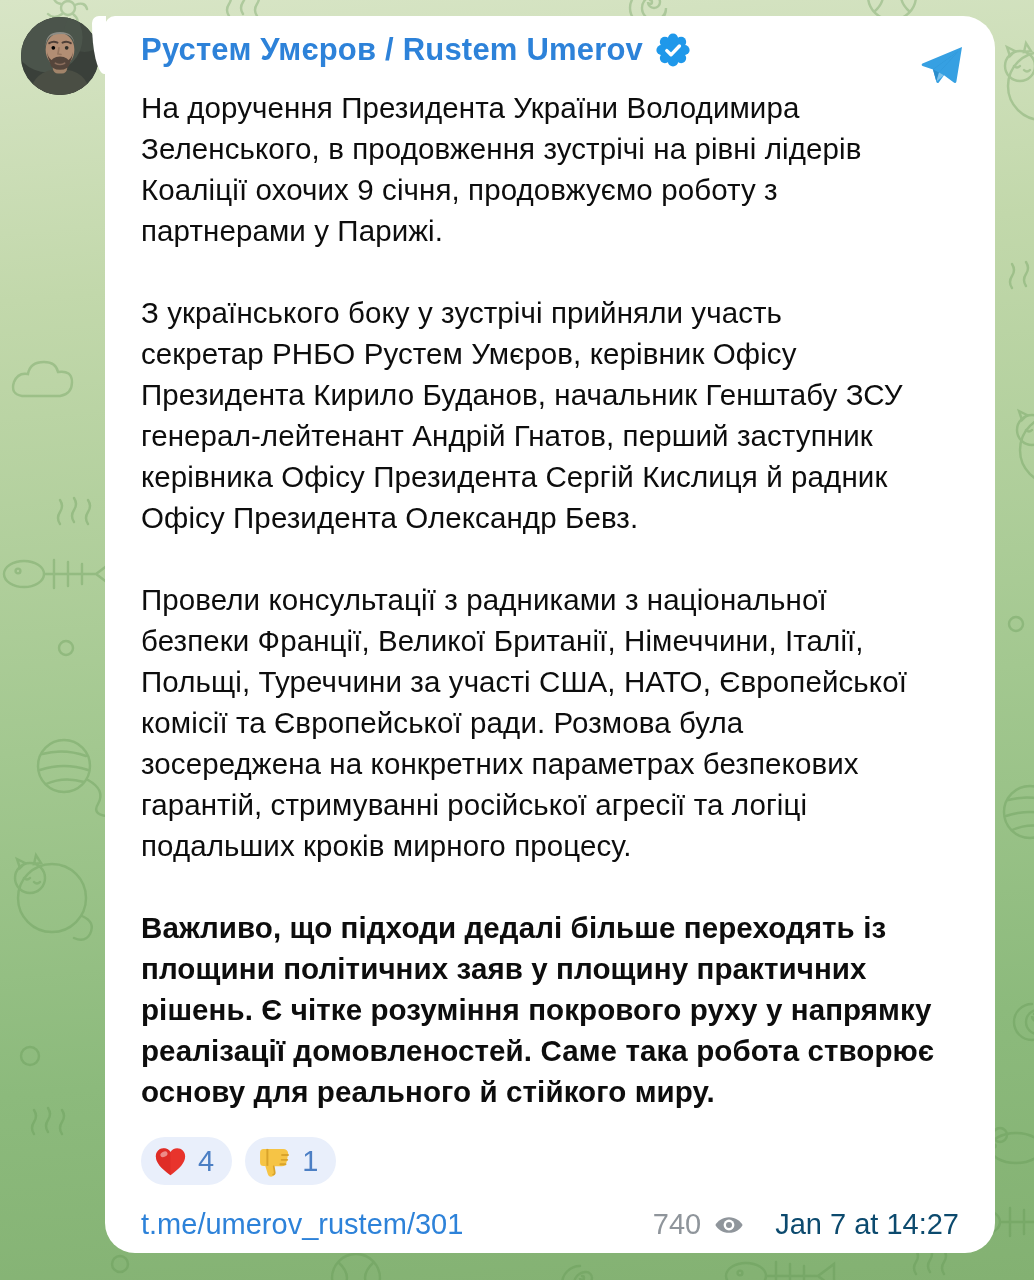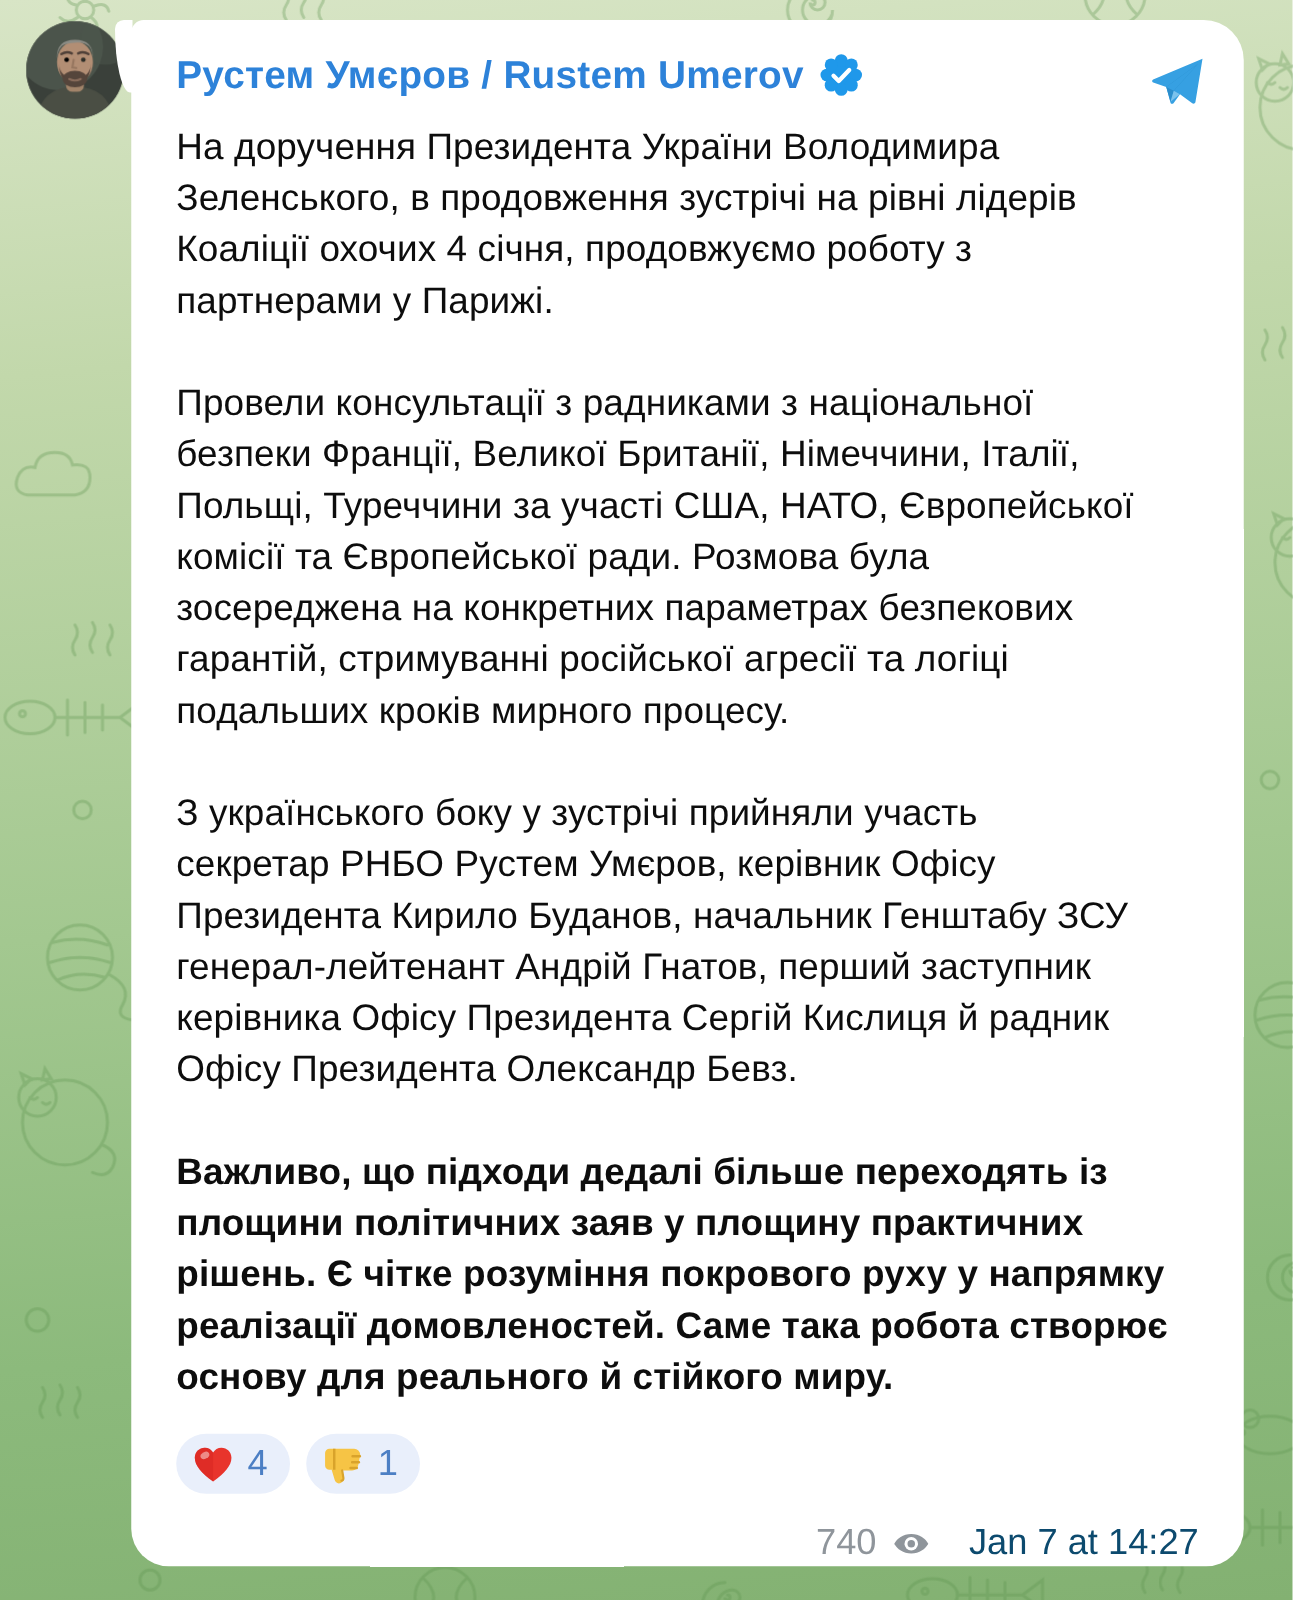--- a/index.html
+++ b/index.html
@@ -20,21 +20,21 @@
     position:absolute; left:21px; top:17px; width:78px; height:78px;
     border-radius:50%; overflow:hidden; background:#3c423c;
   }
   .avatar svg { display:block; width:100%; height:100%; }
 
   .bubble {
     position:absolute; left:105px; top:16px; width:890px; height:1237px;
     background:#ffffff;
     border-radius:10px 32px 30px 30px;
     padding:26px 36px 22px 36px;
-    display:flex; flex-direction:column;
+    display:flex; flex-direction:column;justify-content:center;
   }
   .bubble .tail {
     position:absolute; left:-13px; top:0; width:14px; height:58px;
     background:#ffffff;
     border-top-left-radius:8px;
     border-bottom-left-radius:14px 58px;
   }
 
   .header-row { display:flex; align-items:center; gap:12px; height:44px; }
   .channel-name {
@@ -191,35 +191,35 @@
         <path d="M45 5 L5.5 21.5 c-1.1 0.46 -1.05 2.0 0.08 2.4 L16 27.5 l3.4 12.6 c 0.3 1.1 1.75 1.3 2.4 0.4 l5.2 -7.2 9.8 7.3 c 0.95 0.7 2.3 0.2 2.55 -0.95 L45 5 Z" fill="#36a0e2"></path>
         <path d="M16 27.5 L41.5 9 22 30.5 l-2.6 8.9 z" fill="#2b8dcc"></path>
         <path d="M22 30.5 L41.5 9 16 27.5 z" fill="#36a0e2"></path>
         <path d="M19.4 39.4 L22 30.5 l4.9 2.8 z" fill="#7cc2ec"></path>
       </svg>
     </div>
 
     <div class="msg">
       <p class="para">На доручення Президента України Володимира
 Зеленського, в продовження зустрічі на рівні лідерів
-Коаліції охочих 4 січня, продовжуємо роботу з
+Коаліції охочих 9 січня, продовжуємо роботу з
 партнерами у Парижі.</p>
+      <p class="para">З українського боку у зустрічі прийняли участь
+секретар РНБО Рустем Умєров, керівник Офісу
+Президента Кирило Буданов, начальник Генштабу ЗСУ
+генерал-лейтенант Андрій Гнатов, перший заступник
+керівника Офісу Президента Сергій Кислиця й радник
+Офісу Президента Олександр Бевз.</p>
       <p class="para">Провели консультації з радниками з національної
 безпеки Франції, Великої Британії, Німеччини, Італії,
 Польщі, Туреччини за участі США, НАТО, Європейської
 комісії та Європейської ради. Розмова була
 зосереджена на конкретних параметрах безпекових
 гарантій, стримуванні російської агресії та логіці
 подальших кроків мирного процесу.</p>
-      <p class="para">З українського боку у зустрічі прийняли участь
-секретар РНБО Рустем Умєров, керівник Офісу
-Президента Кирило Буданов, начальник Генштабу ЗСУ
-генерал-лейтенант Андрій Гнатов, перший заступник
-керівника Офісу Президента Сергій Кислиця й радник
-Офісу Президента Олександр Бевз.</p>
       <p class="para">Важливо, що підходи дедалі більше переходять із
 площини політичних заяв у площину практичних
 рішень. Є чітке розуміння покрового руху у напрямку
 реалізації домовленостей. Саме така робота створює
 основу для реального й стійкого миру.</p>
     </div>
 
     <div class="reactions">
       <div class="reaction-pill">
         <svg class="emoji" viewBox="0 0 32 32" xmlns="http://www.w3.org/2000/svg">
@@ -234,20 +234,21 @@
           <path d="M9.5 4.5 h14.5 a4.5 4.5 0 0 1 4.5 4.5 l-1.4 7.5 a4.6 4.6 0 0 1 -4.6 3.9 h-7.2 l 0.9 5.5 a 3.4 3.4 0 0 1 -3.35 4 c -1.5 0 -2.6 -1 -3 -2.4 L7.6 20 H6 a3.2 3.2 0 0 1 -3.2 -3.2 V7.7 A3.2 3.2 0 0 1 6 4.5 z" fill="#f6c445"></path>
           <path d="M9.5 4.5 V20" stroke="#d9a32b" stroke-width="1.8"></path>
           <path d="M28.3 10 h-5.4 M27.6 14.5 h-5 M26 18.6 h-4.6" stroke="#d9a32b" stroke-width="1.8" stroke-linecap="round"></path>
           <path d="M15.3 20.4 l0.9 5.5 c 0.2 1.3 -0.6 2 -1.4 2" stroke="#d9a32b" stroke-width="1.6" fill="none" stroke-linecap="round"></path>
         </svg>
         <span class="reaction-count">1</span>
       </div>
     </div>
 
     <div class="footer-row">
+      <a class="post-link" href="#">t.me/umerov_rustem/301</a>
       <div class="footer-right">
         <span class="views-count">740</span>
         <svg class="eye-icon" viewBox="0 0 32 32" xmlns="http://www.w3.org/2000/svg">
           <path d="M16 8.2 C9.4 8.2 4.5 12 2.4 16 4.5 20 9.4 23.8 16 23.8 s 11.5 -3.8 13.6 -7.8 C27.5 12 22.6 8.2 16 8.2 z" fill="#8f959b"></path>
           <circle cx="16" cy="16" r="5.4" fill="#ffffff"></circle>
           <circle cx="16" cy="16" r="3" fill="#8f959b"></circle>
         </svg>
         <span class="post-date">Jan 7 at 14:27</span>
       </div>
     </div>

